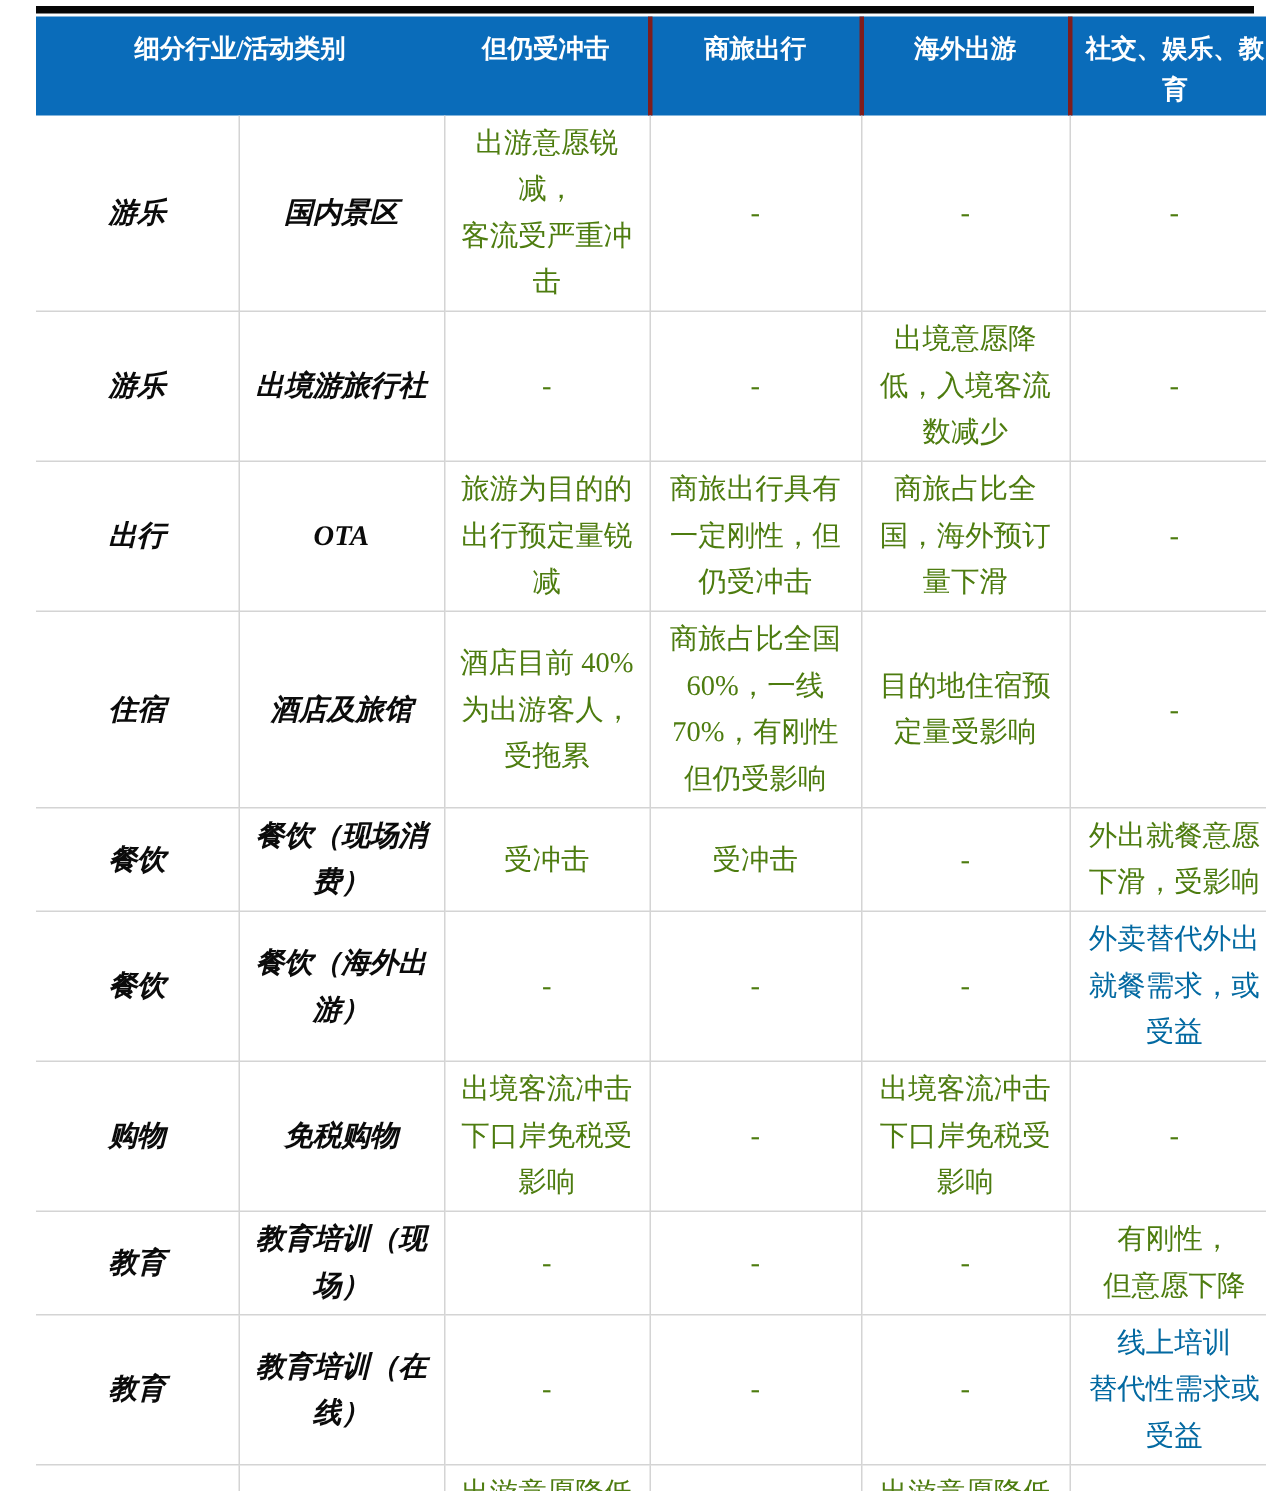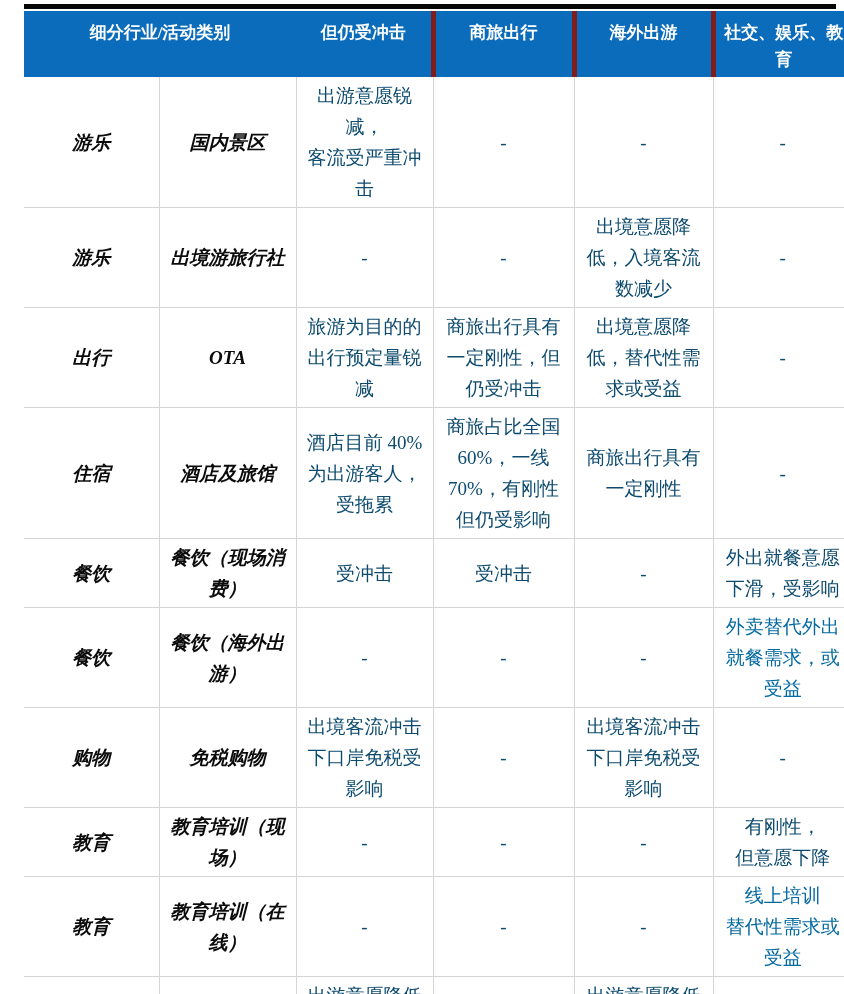--- a/index.html
+++ b/index.html
@@ -31,27 +31,27 @@
     color: #ffffff;
     font-weight: bold;
     font-size: 17px;
     line-height: 27px;
     vertical-align: top;
     padding: 8px 6px 4px 6px;
     height: 45px;
     text-align: center;
     border: none;
   }
-  th.th-sep { border-left: 5px solid #7f1d1d; margin-top: 32px; }
+  th.th-sep { border-left: 3px solid #7f1d1d; margin-top: 32px; }
   
   td {
     border: 1px solid #d4d4d4;
     font-size: 19px;
     line-height: 31px;
-    color: #0c4a6e;
+    color: #4d7c0f;
     text-align: center;
     vertical-align: middle;
     padding: 3px 7px;
     white-space: pre-line;
     word-break: break-word;
   }
   td:first-child { border-left: none; }
   td:last-child { border-right: none; }
   tbody tr:first-child td { border-top: none; }
   tbody tr:last-child td { border-bottom: none; }
@@ -97,32 +97,32 @@
             <td>-</td>
             <td>-</td>
             <td>出境意愿降低，入境客流数减少</td>
             <td>-</td>
           </tr>
           <tr style="height: 96px;">
             <td class="industry">出行</td>
             <td class="activity">OTA</td>
             <td>旅游为目的的出行预定量锐减</td>
             <td>商旅出行具有一定刚性，但仍受冲击</td>
-            <td>出境意愿降低，替代性需求或受益</td>
+            <td>商旅占比全国，海外预订量下滑</td>
             <td>-</td>
           </tr>
           <tr style="height: 120px;">
             <td class="industry">住宿</td>
             <td class="activity">酒店及旅馆</td>
             <td>酒店目前 40%为出游客人，受拖累</td>
             <td>商旅占比全国
 60%，一线
 70%，有刚性
 但仍受影响</td>
-            <td>商旅出行具有一定刚性</td>
+            <td>目的地住宿预定量受影响</td>
             <td>-</td>
           </tr>
           <tr style="height: 63px;">
             <td class="industry">餐饮</td>
             <td class="activity">餐饮（现场消费）</td>
             <td>受冲击</td>
             <td>受冲击</td>
             <td>-</td>
             <td>外出就餐意愿下滑，受影响</td>
           </tr>

